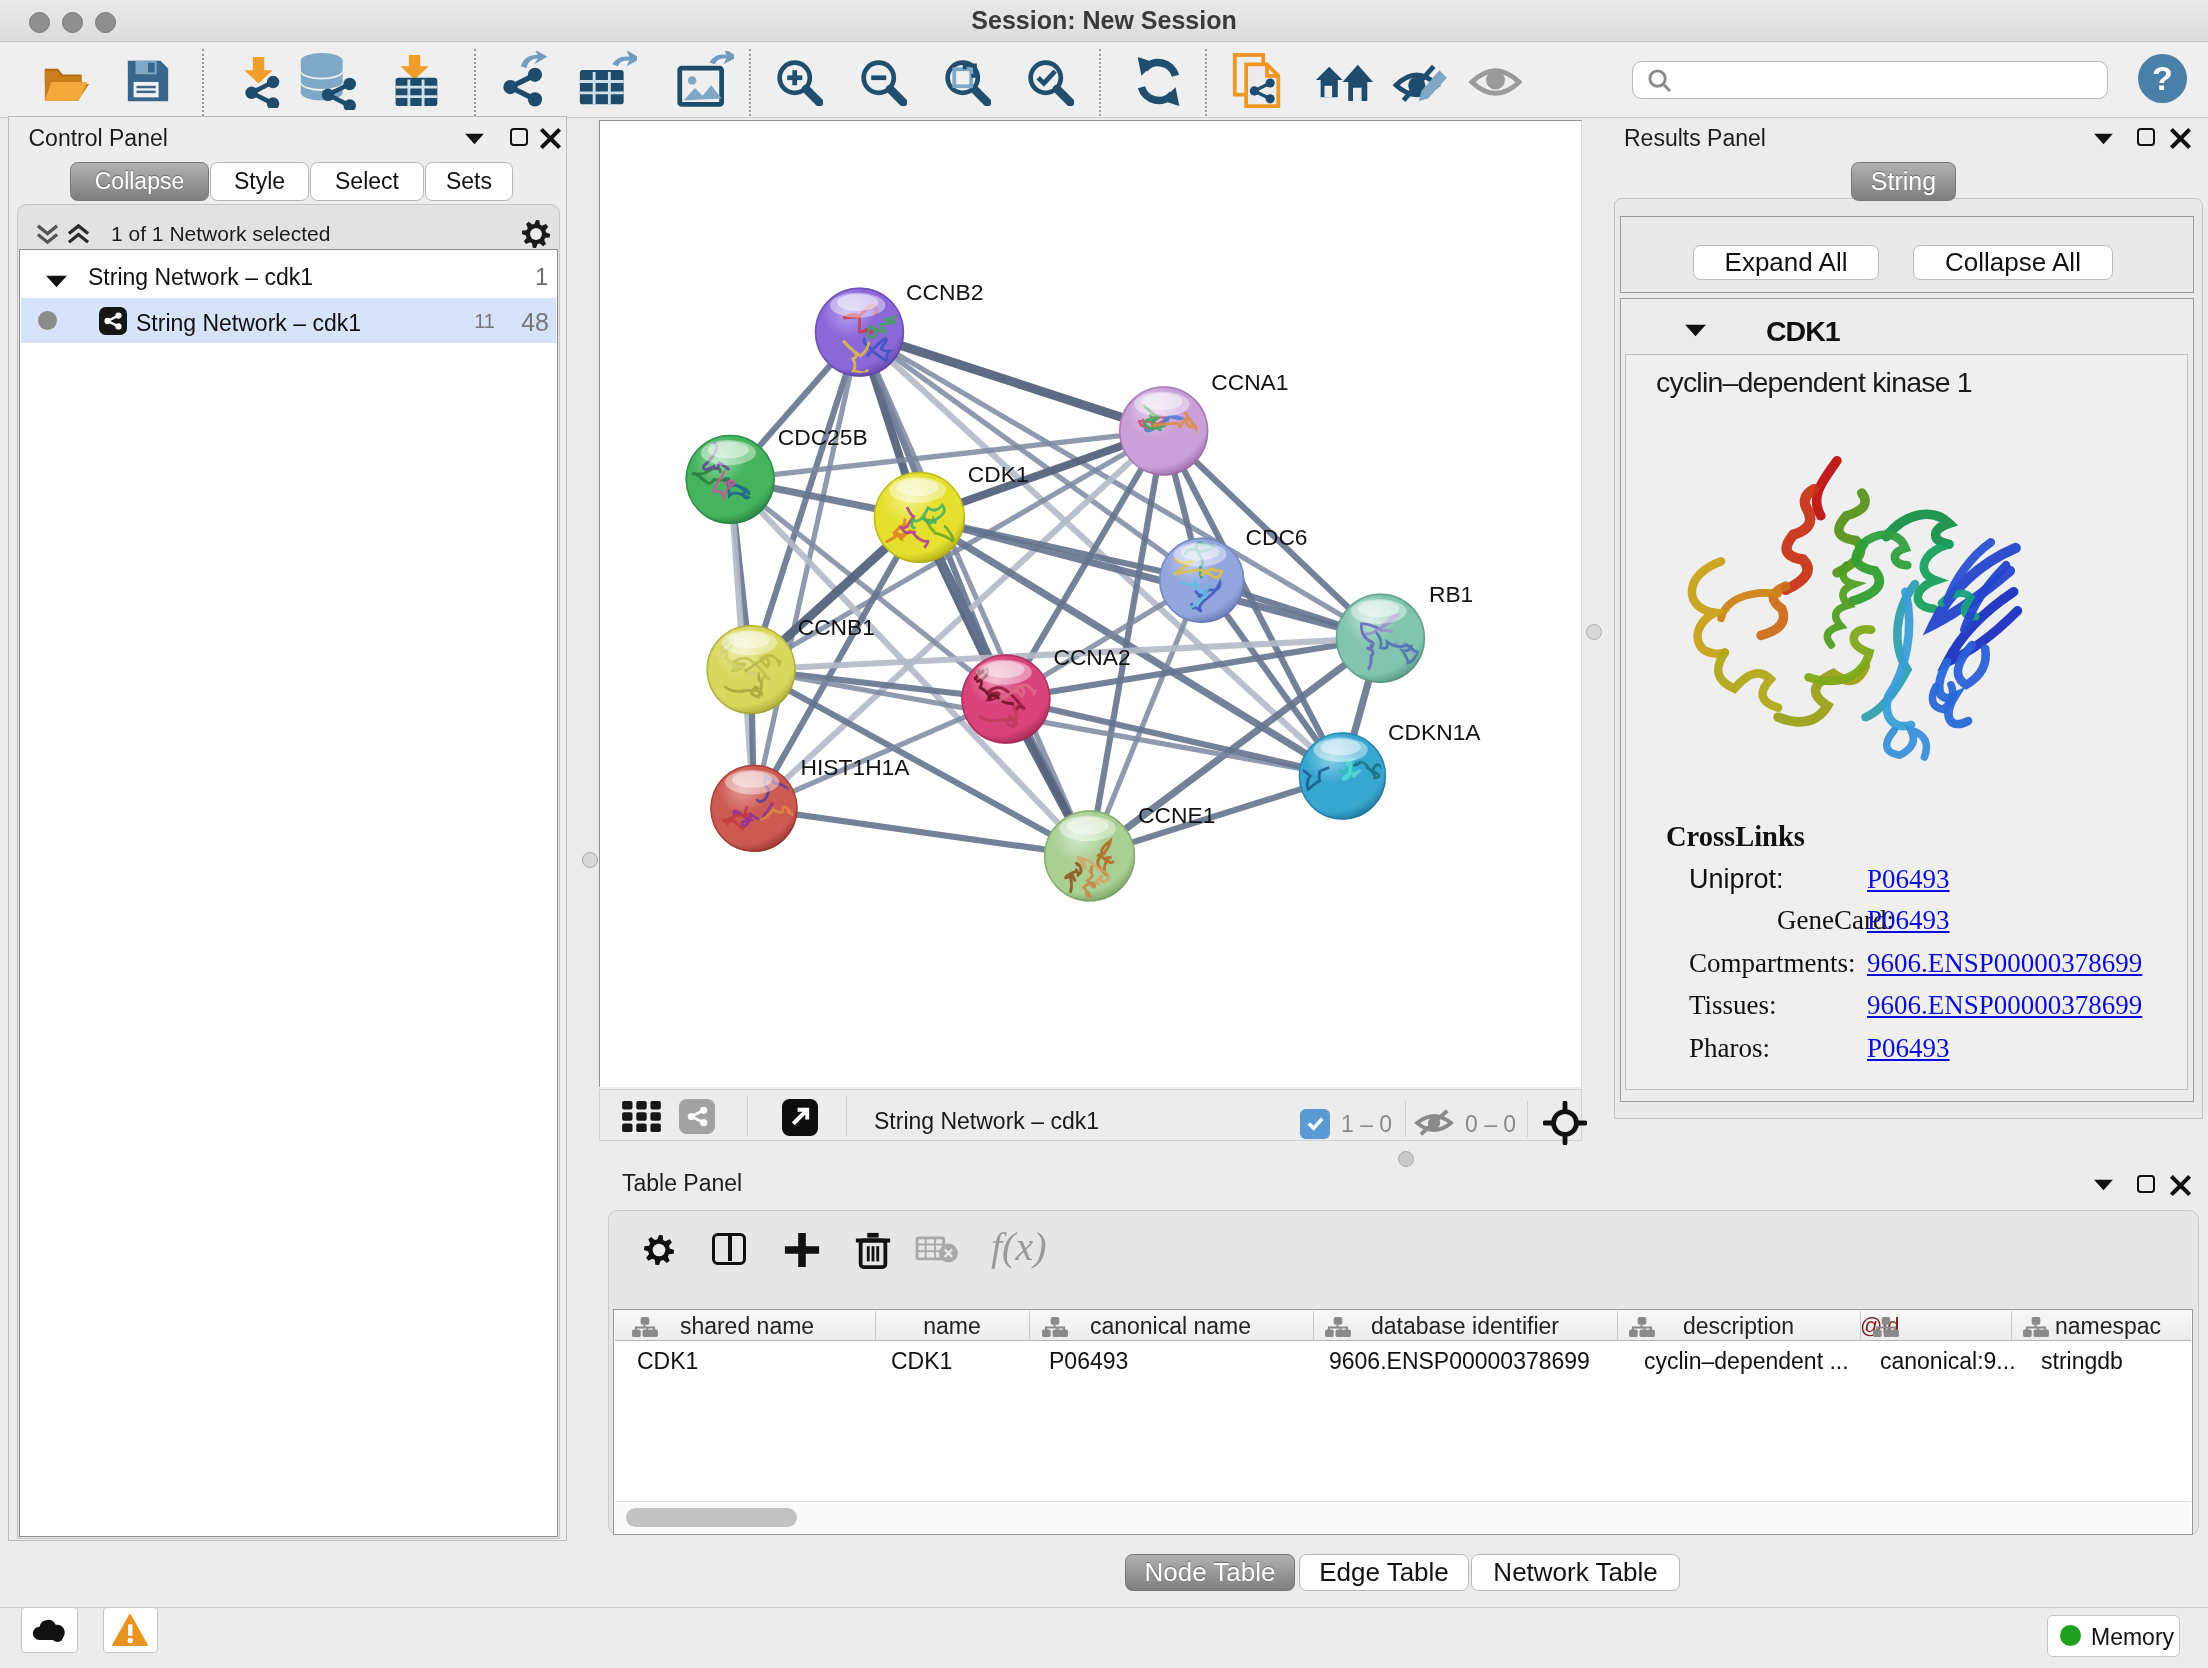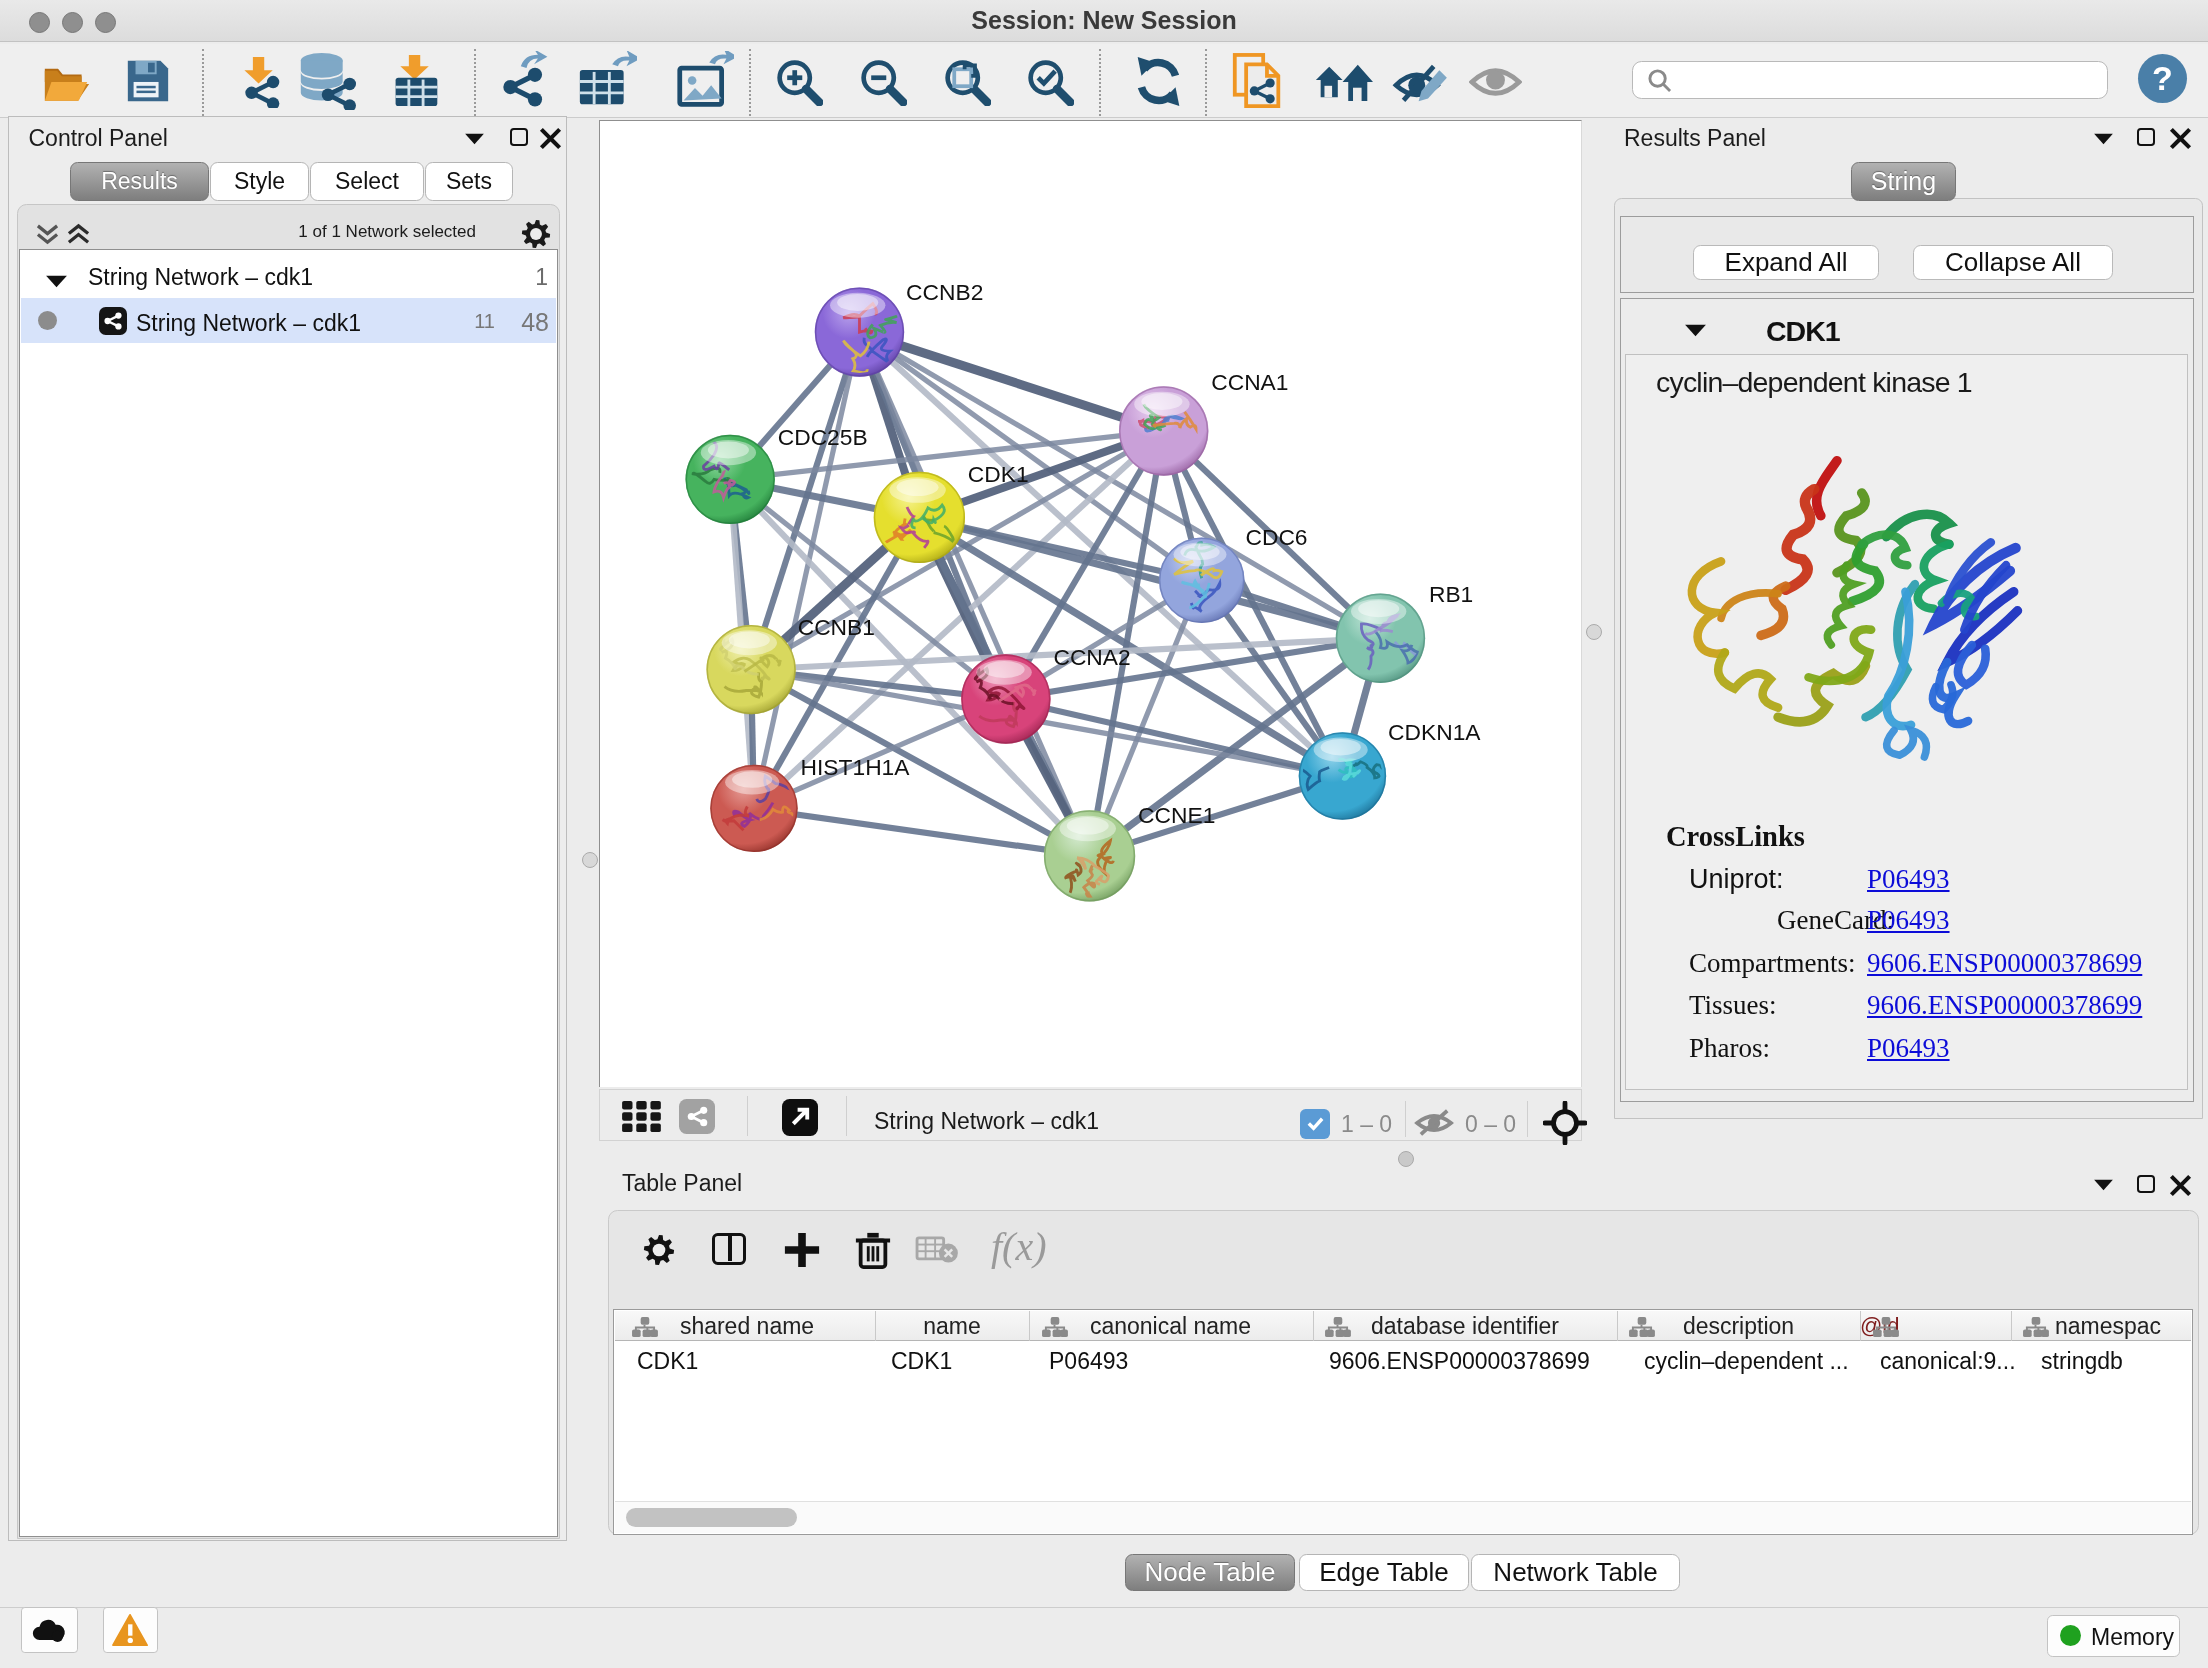--- a/index.html
+++ b/index.html
@@ -142,38 +142,38 @@
 <div class="abs" style="left:2138px;top:54px;width:49px;height:49px;border-radius:50%;background:#4a7fa8;color:#fff;font-size:34px;font-weight:bold;display:flex;align-items:center;justify-content:center">?</div>
 <div class="abs" style="left:7.6px;top:116px;width:559px;height:1425px;background:#ededed;border:1.9px solid #bcbcbc"></div>
 <div class="abs panelhead" style="left:28.5px;top:125px">Control Panel</div>
 <svg style="position:absolute;left:463px;top:131px" width="23" height="15" viewBox="0 0 24 16">
     <path d="M2,3 h20 l-10,11 z" fill="#111"></path>
   </svg>
 <div class="abs" style="left:510px;top:128px;width:18px;height:18px;border:2.9px solid #111;border-radius:3.8px"></div>
 <svg style="position:absolute;left:539px;top:127px" width="23" height="23" viewBox="0 0 24 24">
     <path d="M4,1 L12,9 20,1 23,4 15,12 23,20 20,23 12,15 4,23 1,20 9,12 1,4 z" fill="#111"></path>
   </svg>
-<div class="tab tabsel" style="left:70px;top:162px;width:139px;height:39px">Results</div>
+<div class="tab tabsel" style="left:70px;top:162px;width:139px;height:39px">Collapse</div>
 <div class="tab" style="left:210px;top:162px;width:99px;height:39px">Style</div>
 <div class="tab" style="left:310px;top:162px;width:114px;height:39px">Select</div>
 <div class="tab" style="left:425px;top:162px;width:88px;height:39px">Sets</div>
 <div class="abs" style="left:17px;top:204px;width:543px;height:1335px;background:#e2e2e2;border:1px solid #c6c6c6;border-radius:9.5px 9.5px 0 0"></div>
 <svg style="position:absolute;left:34px;top:223px" width="27" height="23" viewBox="0 0 28 24">
     <g fill="none" stroke="#555" stroke-width="3.4">
       <path d="M4,3 l10,8 10,-8"></path>
       <path d="M4,12 l10,8 10,-8"></path>
     </g>
   </svg>
 <svg style="position:absolute;left:65px;top:223px" width="27" height="23" viewBox="0 0 28 24">
     <g fill="none" stroke="#2b2b2b" stroke-width="3.4">
       <path d="M4,11 l10,-8 10,8"></path>
       <path d="M4,20 l10,-8 10,8"></path>
     </g>
   </svg>
-<div class="abs" style="left:105px;top:222px;width:371px;text-align:right;font-size:17px;color:#1c1c1c">1 of 1 Network selected</div>
+<div class="abs" style="left:111px;top:222px;width:371px;text-align:left;font-size:21px;color:#1c1c1c">1 of 1 Network selected</div>
 <svg class="abs" style="left:520px;top:218px" width="32" height="32" viewBox="0 0 34 34">
     <path d="M17.0,2.0 L20.6,2.4 L21.1,7.0 L23.4,8.3 L27.6,6.4 L29.9,9.3 L27.0,12.9 L27.7,15.4 L32.0,17.0 L31.6,20.6 L27.0,21.1 L25.7,23.4 L27.6,27.6 L24.7,29.9 L21.1,27.0 L18.6,27.7 L17.0,32.0 L13.4,31.6 L12.9,27.0 L10.6,25.7 L6.4,27.6 L4.1,24.7 L7.0,21.1 L6.3,18.6 L2.0,17.0 L2.4,13.4 L7.0,12.9 L8.3,10.6 L6.4,6.4 L9.3,4.1 L12.9,7.0 L15.4,6.3 Z" fill="#1a1a1a"></path>
     <circle cx="17" cy="17" r="6.3" fill="#ececec"></circle>
   </svg>
 <div class="abs" style="left:19px;top:249px;width:539px;height:1288px;background:#ffffff;border:1.9px solid #8f8f8f"></div>
 <svg style="position:absolute;left:44px;top:273px" width="25" height="17" viewBox="0 0 26 18">
     <path d="M2,3 h22 l-11,12 z" fill="#111"></path>
   </svg>
 <div class="abs" style="left:88px;top:264px;font-size:23px;color:#111">String Network – cdk1</div>
 <div class="abs" style="left:514px;top:264px;width:34px;text-align:right;font-size:23px;color:#6b6b6b">1</div>

